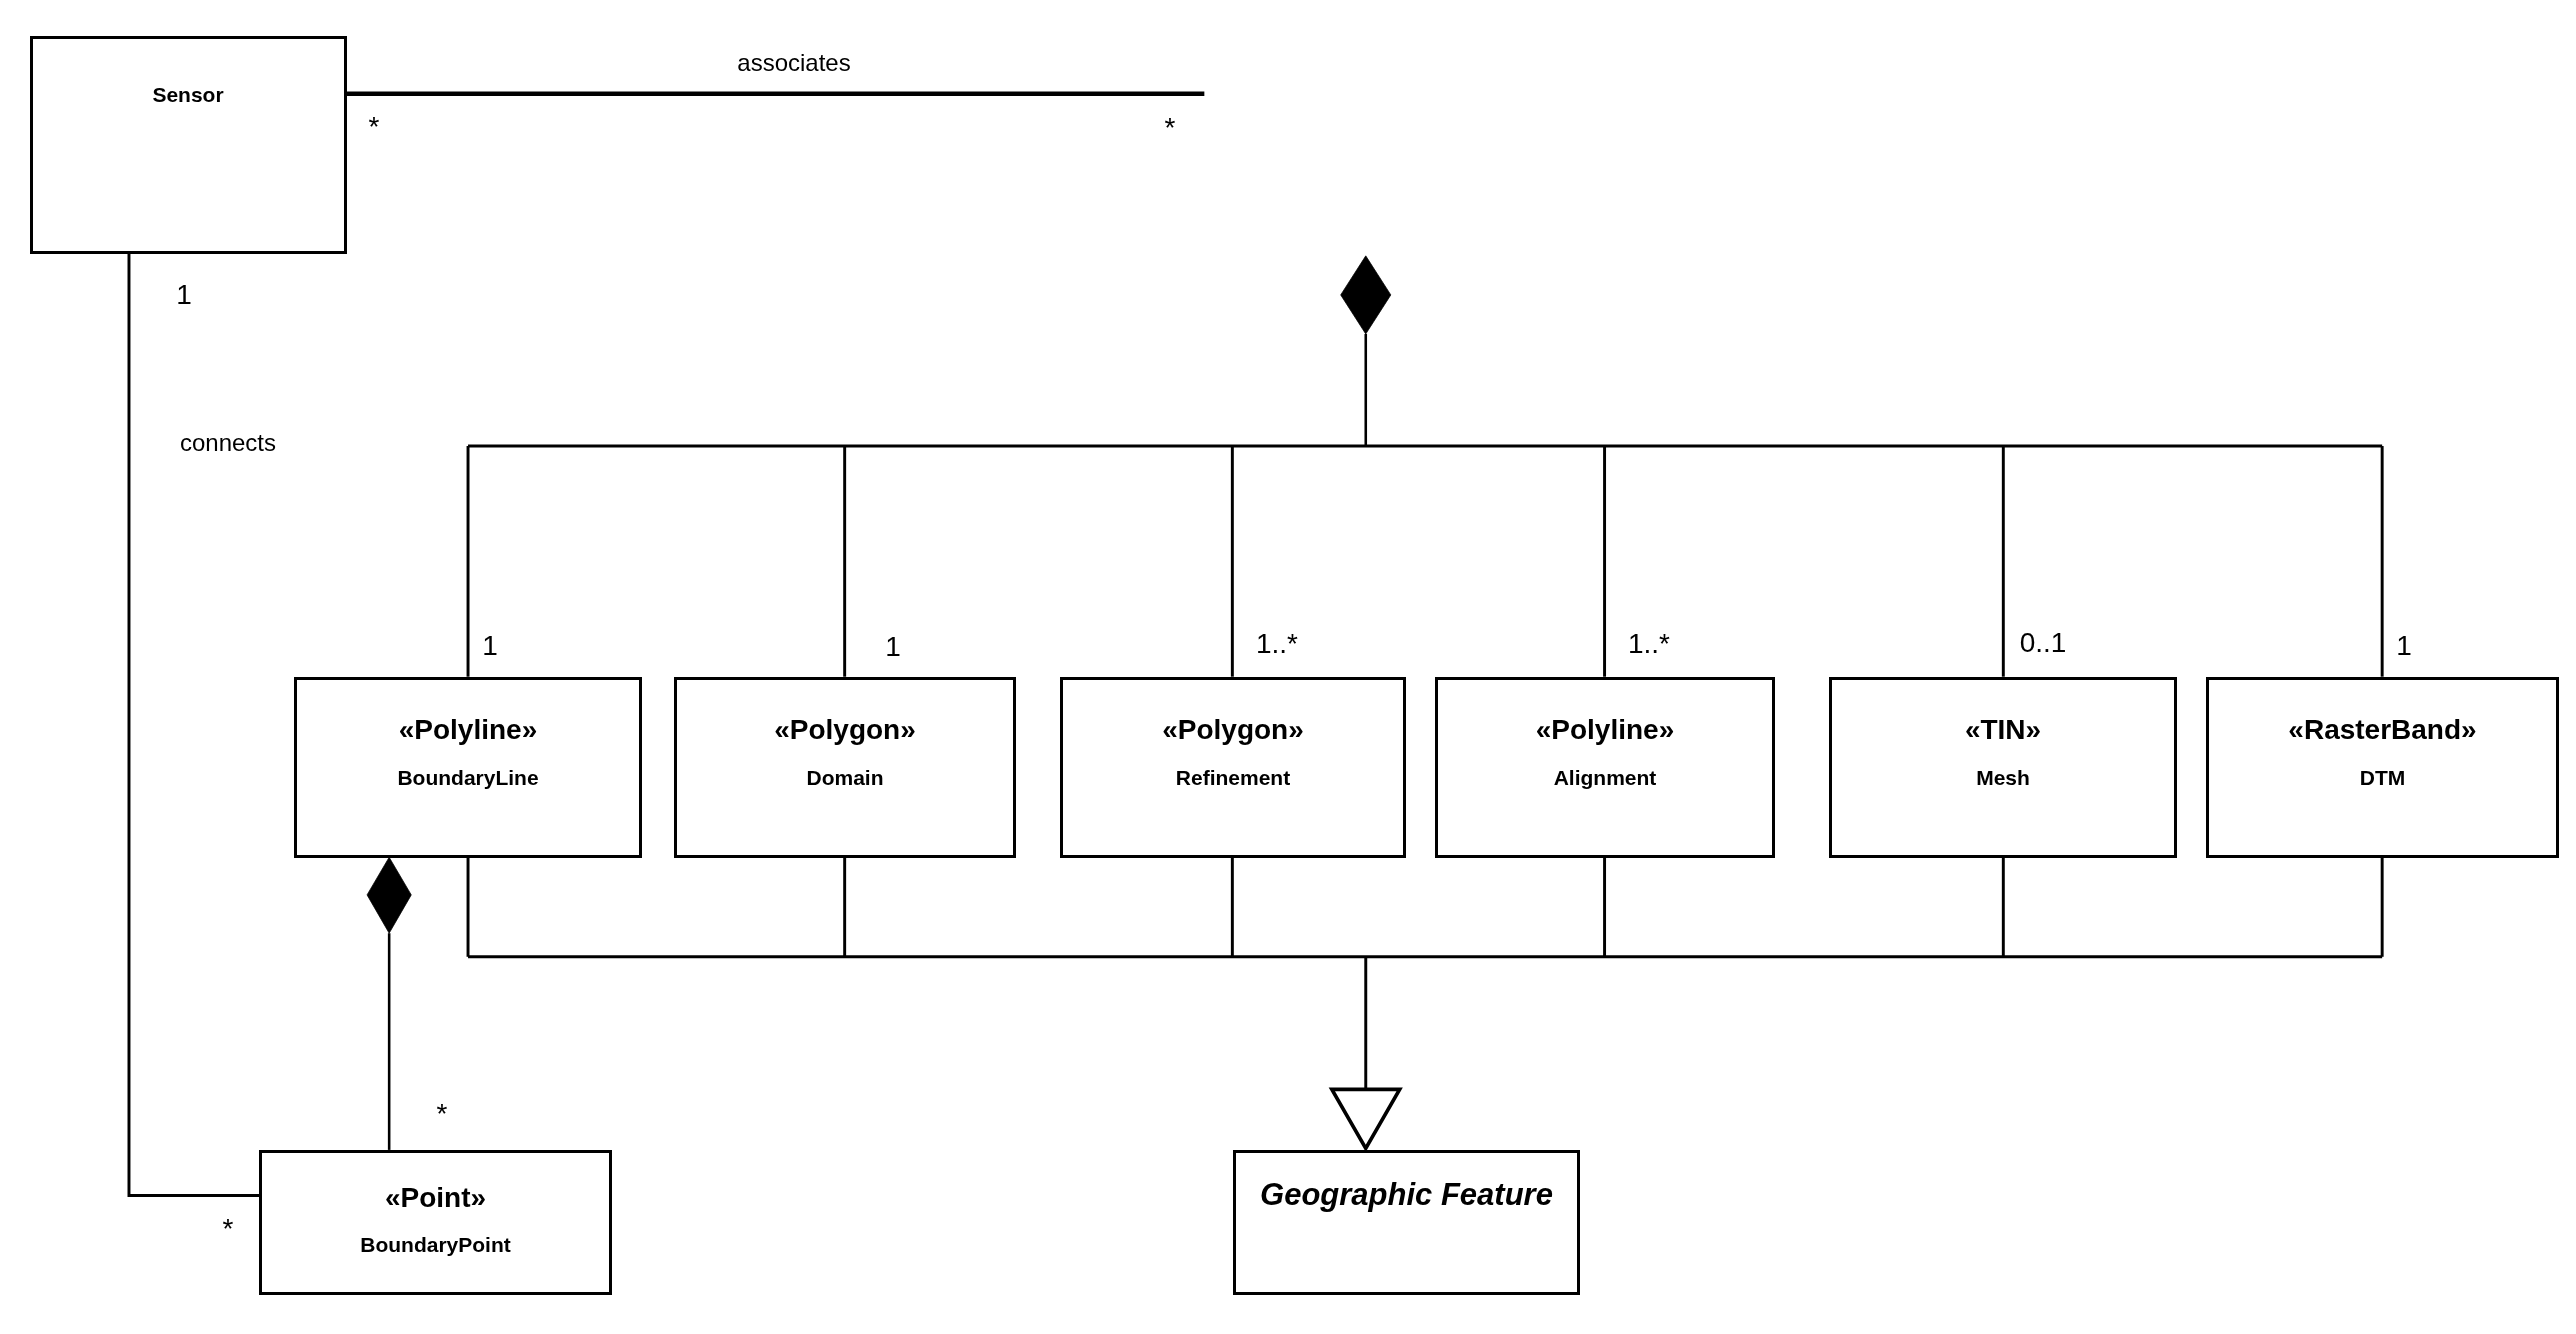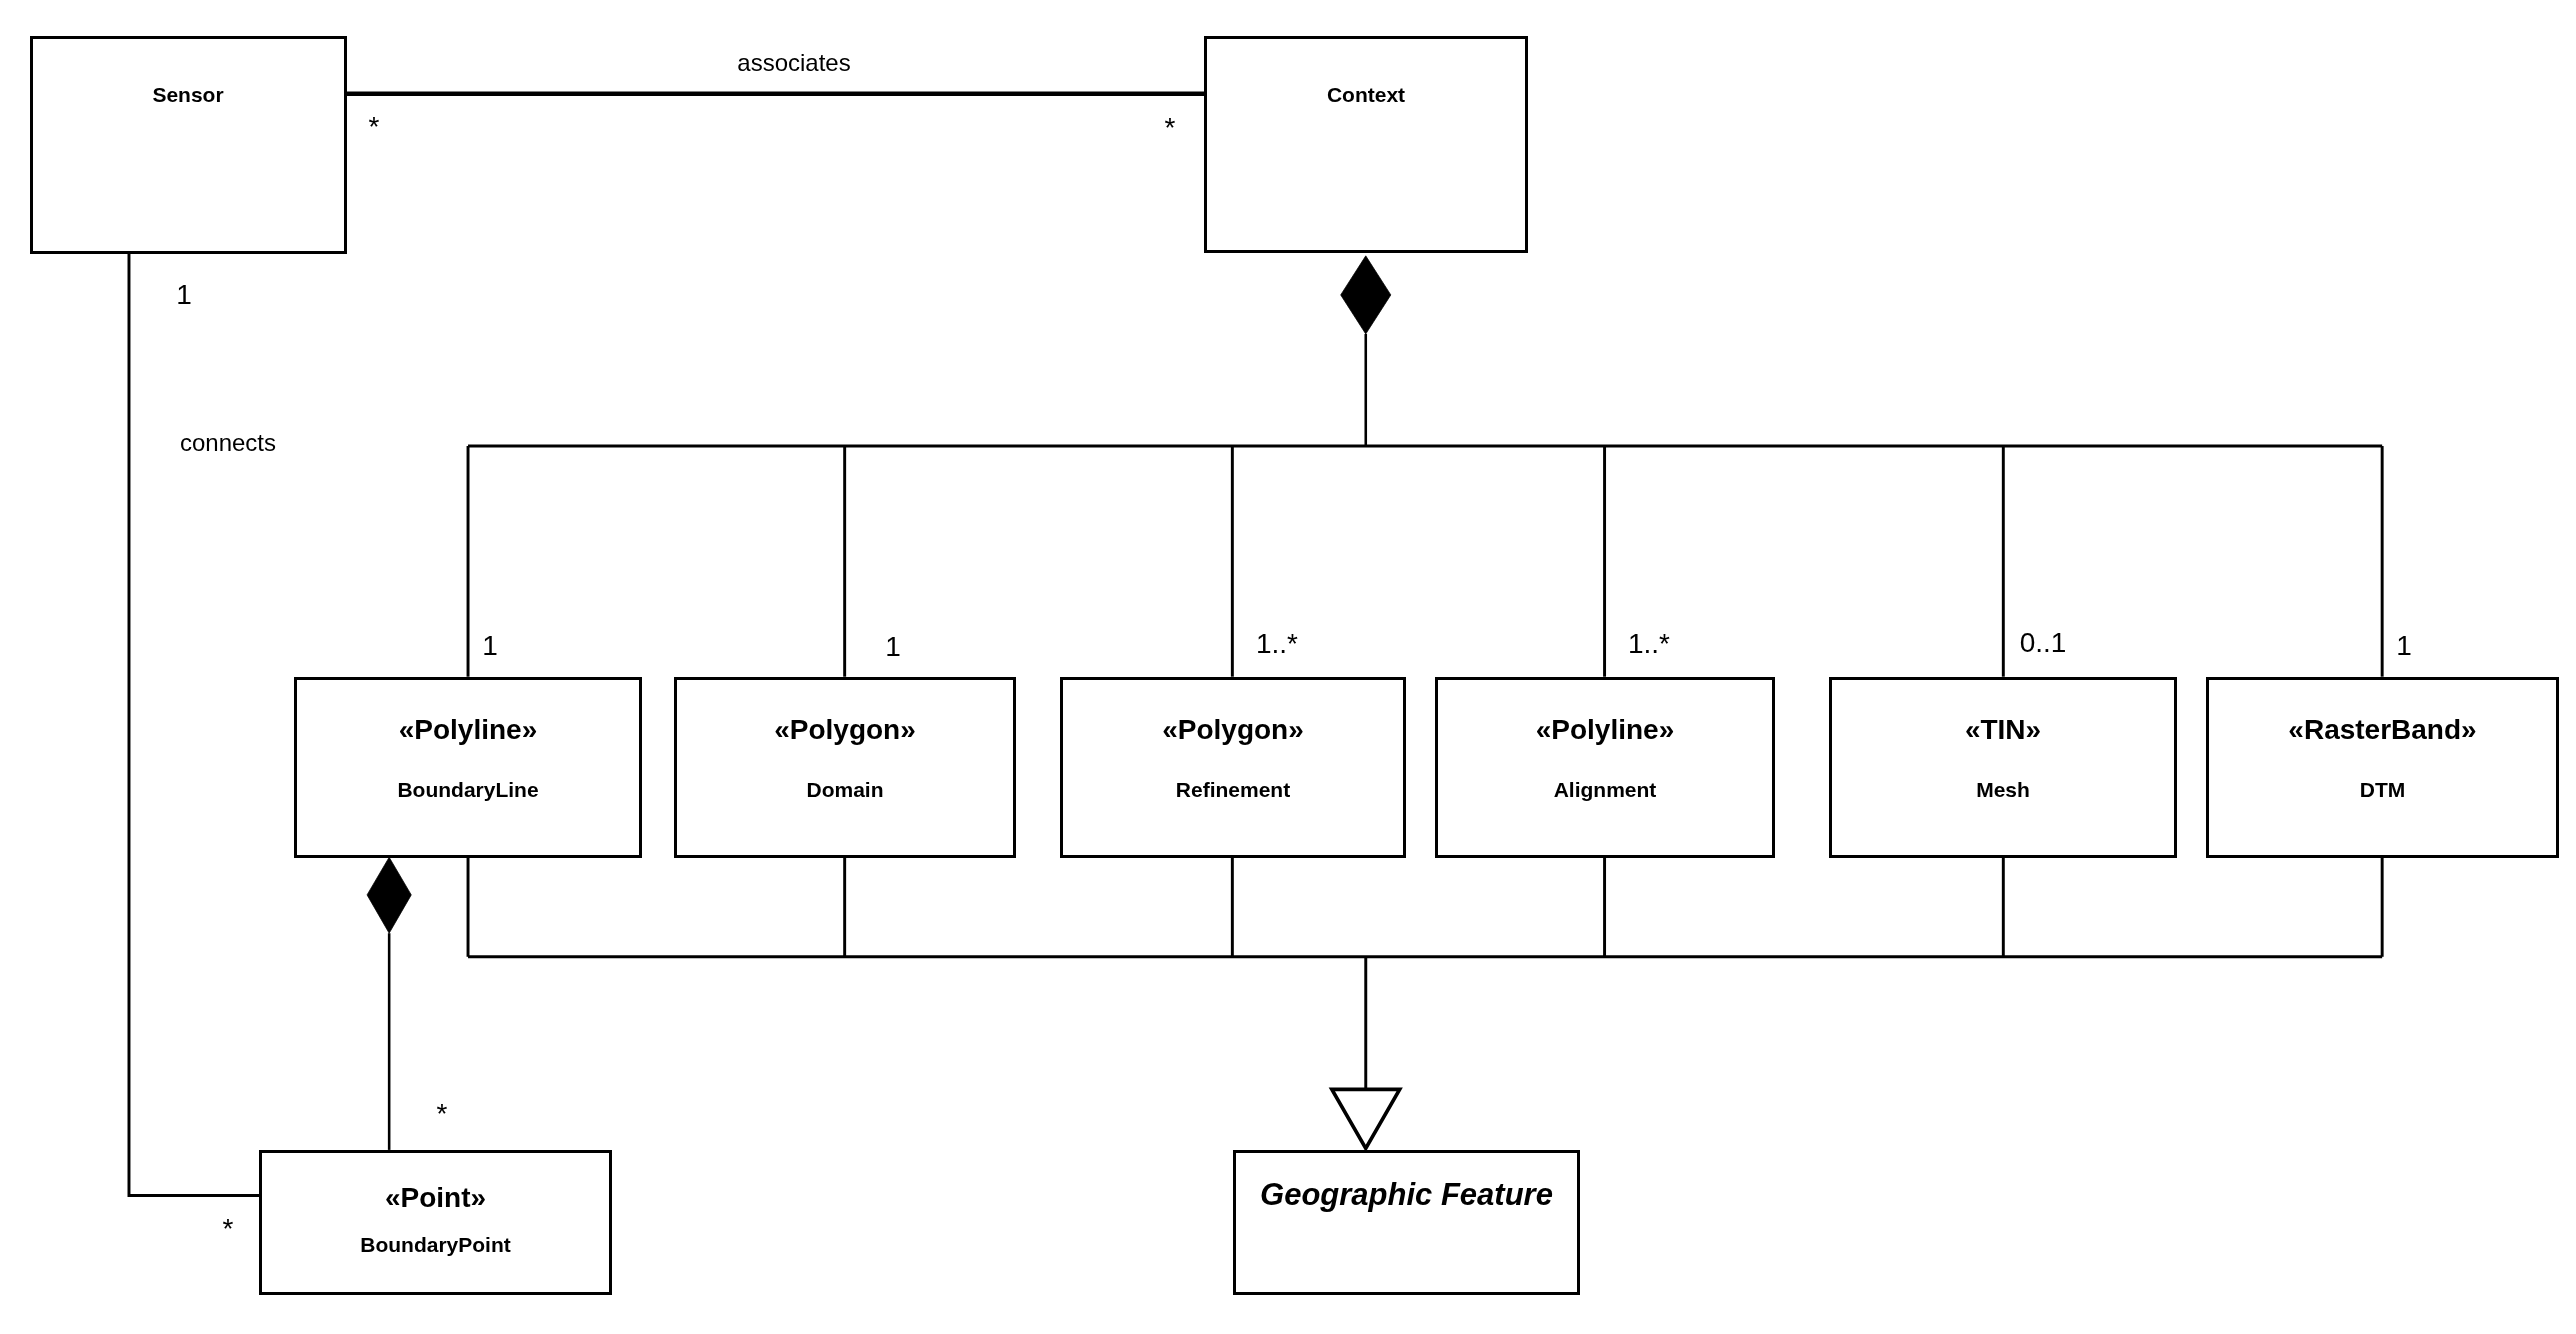--- a/index.html
+++ b/index.html
@@ -39,21 +39,21 @@
   .stereotype {
     font-size: 28px;
     font-weight: 700;
     line-height: 34px;
     white-space: nowrap;
   }
   .pad-top-52 { padding-top: 38px; }
   .pad-top-40 { padding-top: 33px; }
   .pad-top-38 { padding-top: 28px; }
   .pad-top-56 { padding-top: 24px; margin-left: 40px; }
-  .name-after-stereo { margin-top: 25px; }
+  .name-after-stereo { margin-top: 13px; }
   .name-after-stereo-sm { margin-top: 11.8px; }
   .italic-title { font-style: italic; font-size: 31px; }
   .edge-label {
     position: absolute;
     transform: translate(-50%, -50%);
     font-size: 24px;
     line-height: 29.5px;
     white-space: nowrap;
     font-weight: 400;
   }
@@ -97,23 +97,20 @@
     <polygon points="1807,1478 1899,1478 1853,1558" fill="#fff" stroke="#000" stroke-width="5"></polygon>
 
     <polygon points="528,1163 558,1214 528,1266 498,1214" fill="#000" stroke="#000"></polygon>
     <line x1="528" y1="1266" x2="528" y2="1560" stroke="#000" stroke-width="3.5"></line>
   </svg>
 
   <div class="uml-class pad-top-52" style="left:29.5px; top:36px; width:317px; height:218px;">
     <div class="class-title">Sensor</div>
   </div>
 
-  <div class="uml-class pad-top-52" style="left:1204px; top:36px; width:324px; height:217px;">
-    <div class="class-title">Context</div>
-  </div>
 
   <div class="uml-class pad-top-40" style="left:294px; top:677px; width:348px; height:181px;">
     <div class="stereotype">«Polyline»</div>
     <div class="class-title name-after-stereo">BoundaryLine</div>
   </div>
 
   <div class="uml-class pad-top-40" style="left:674px; top:677px; width:342px; height:181px;">
     <div class="stereotype">«Polygon»</div>
     <div class="class-title name-after-stereo">Domain</div>
   </div>

